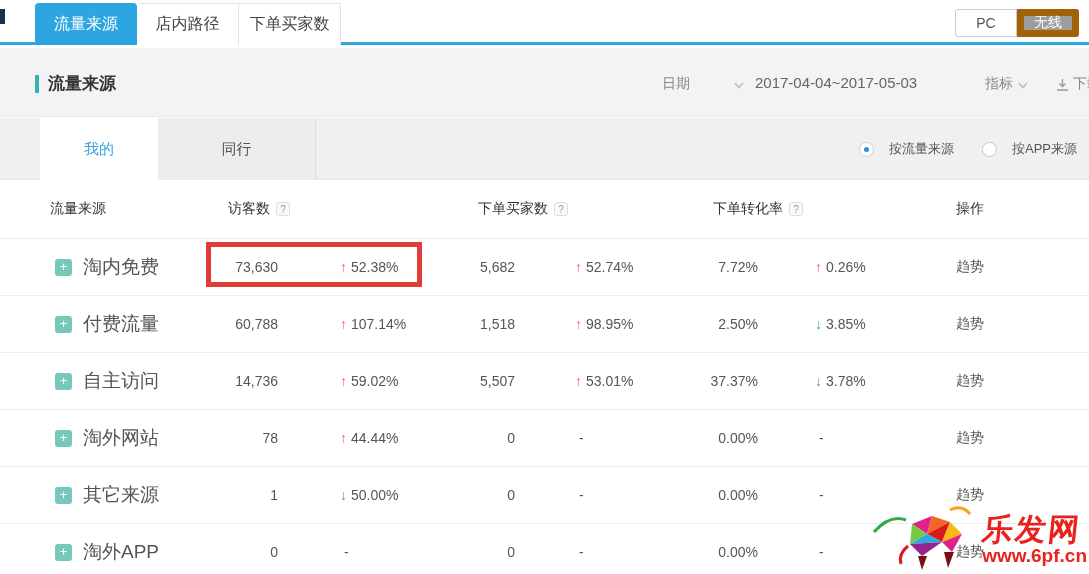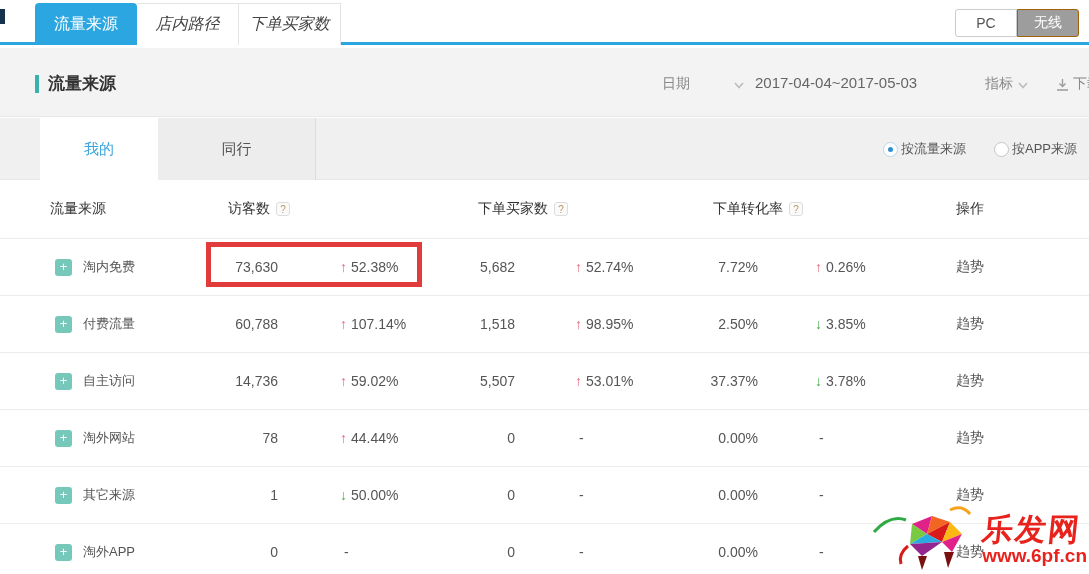--- a/index.html
+++ b/index.html
@@ -5,65 +5,65 @@
   * { margin:0; padding:0; box-sizing:border-box; }
   html,body { background:#fff; }
   body { font-family:"Liberation Sans","DejaVu Sans",sans-serif; color:#555; }
   .stage { position:relative; width:1089px; height:574px; overflow:hidden; background:#fff; }
 
   
   .topbar { position:absolute; left:0; top:0; width:1089px; height:45px; background:#fff; border-bottom:3px solid #2ca6e0; }
   .edge-sliver { position:absolute; left:0; top:9px; width:5px; height:15px; background:#16324f; }
   .toptabs { position:absolute; left:35px; top:3px; display:flex; height:42px; }
   .toptab { width:102px; height:42px; display:flex; align-items:center; justify-content:center; font-size:16px; color:#444; cursor:pointer; background:#fff; border:1px solid #e4e4e4; border-bottom:none; }
-  .toptab + .toptab { border-left:none;font-style:italic; }
+  .toptab + .toptab { border-left:none; }
   .toptab.active { background:#2ca6e0; color:#fff; border:none; border-radius:4px 4px 0 0; }
   .devtoggle { position:absolute; right:10px; top:9px; display:flex;border-radius:7px; }
   .devbtn { width:62px; height:28px; display:flex; align-items:center; justify-content:center; font-size:14px; cursor:pointer; }
   .devbtn.pc { background:#fff; border:1px solid #ccc; border-radius:3px 0 0 3px; color:#555; }
-  .devbtn.wireless { background:#9d9d9d; border:1px solid #a16207; border-radius:0 3px 3px 0; color:#fff; }
+  .devbtn.wireless { background:#9d9d9d; border:7px solid #a16207; border-radius:0 3px 3px 0; color:#fff; }
 
   
   .pagehead { position:absolute; left:0; top:48px; width:1089px; height:69px; background:#f3f3f3; border-bottom:1px solid #e7e7e7; }
   .ptitle { position:absolute; left:35px; top:24px; display:flex; align-items:center; }
   .ptitle .bar { width:4px; height:18px; background:#36b3ae; margin-right:9px; }
   .ptitle .txt { font-size:17px; font-weight:bold; color:#333; }
   .hctl { position:absolute; top:27px; font-size:14px; color:#888; display:flex; align-items:center; gap:5px; cursor:pointer; }
   .hctl svg { margin-top:2px; }
   .date-label { left:662px;gap:44px; }
   .date-range { position:absolute; left:755px; top:26px; font-size:15px; color:#666; }
   .metric-label { left:985px; }
   .download { position:absolute; left:1056px; top:27px; font-size:14px; color:#888; display:flex; align-items:center; gap:4px; cursor:pointer; white-space:nowrap; }
 
   
   .subtabs { position:absolute; left:0; top:118px; width:1089px; height:62px; background:#f0f0f0; border-bottom:1px solid #e6e6e6; }
   .subtab { position:absolute; top:0; height:62px; display:flex; align-items:center; justify-content:center; font-size:15px; cursor:pointer; }
   .subtab.mine { left:40px; width:118px; background:#fff; color:#39a5dc; height:63px; }
   .subtab.peer { left:158px; width:158px; background:#ededed; color:#555; border-right:1px solid #dcdcdc; }
   .radios { position:absolute; right:12px; top:0; height:62px; display:flex; align-items:center; gap:28px; }
-  .radio { display:flex; align-items:center; gap:3px; font-size:13px; color:#555; cursor:pointer; }
+  .radio { display:flex; align-items:center; gap:15px; font-size:13px; color:#555; cursor:pointer; }
   .rdot { width:15px; height:15px; border-radius:50%; border:1px solid #c5c5c5; background:#fff; position:relative; }
   .radio.checked .rdot { border-color:#bcd6e8; }
   .radio.checked .rdot::after { content:""; position:absolute; left:4px; top:4px; width:5px; height:5px; border-radius:50%; background:#2f8fd0; }
 
   
   .table { position:absolute; left:0; top:180px; width:1089px; }
   .grid { display:grid; grid-template-columns:200px 90px 155px 80px 160px 95px 125px 130px 1fr; align-items:center; }
   .thead { height:58px; }
   .thead .cell { font-size:14px; color:#333; display:flex; align-items:center; gap:6px; }
   .h-source { grid-column:1; padding-left:50px; }
   .h-visitors { grid-column:2 / span 2; padding-left:28px;text-align:center; }
   .h-buyers { grid-column:4 / span 2; padding-left:33px; }
   .h-conv { grid-column:6 / span 2; padding-left:28px; }
   .h-action { grid-column:8; justify-content:center; }
   .qmark { width:14px; height:14px; border:1px solid #ddd; background:#fafafa; border-radius:3px; color:#bb9566; font-size:10px; display:flex; align-items:center; justify-content:center; cursor:pointer; }
   .trow { height:57px; border-top:1px solid #ededed; }
   .c-source { grid-column:1; padding-left:55px; display:flex; align-items:center; gap:11px; }
   .plus { width:17px; height:17px; background:#76c8ba; border-radius:3px; color:#fff; font-size:13px; line-height:16px; text-align:center; cursor:pointer; flex:none; }
-  .srcname { font-size:13px; color:#555; }
+  .srcname { font-size:19px; color:#555; }
   .c-num { font-size:14px; color:#555; text-align:right; }
   .c-v  { grid-column:2; padding-right:12px; }
   .c-b  { grid-column:4; padding-right:10px; }
   .c-c  { grid-column:6; padding-right:22px; }
   .c-chg { font-size:14px; color:#555; display:flex; align-items:center; gap:4px; }
   .c-vc { grid-column:3; padding-left:50px; }
   .c-bc { grid-column:5; padding-left:50px; }
   .c-cc { grid-column:7; padding-left:35px; }
   .arrow { font-weight:bold; font-size:14px; }
   .up .arrow { color:#e8687a; }

